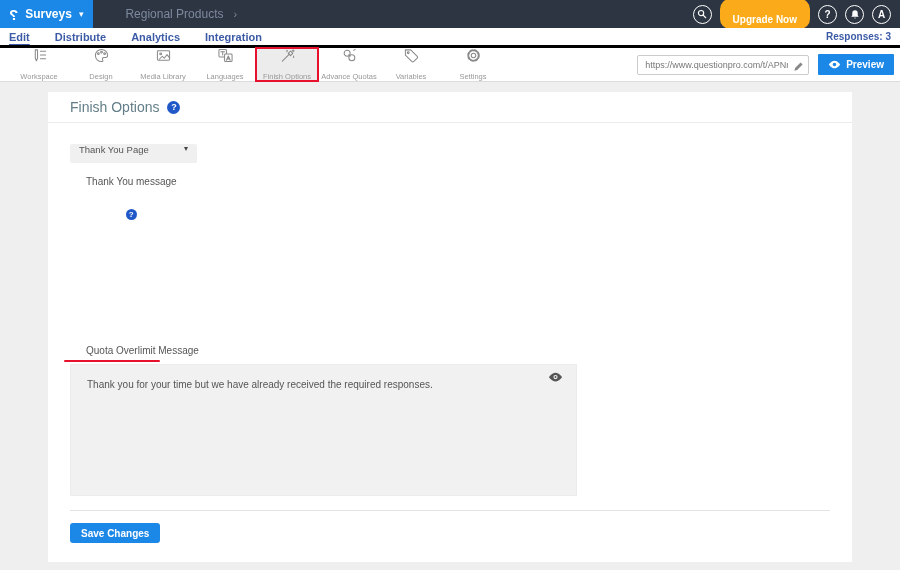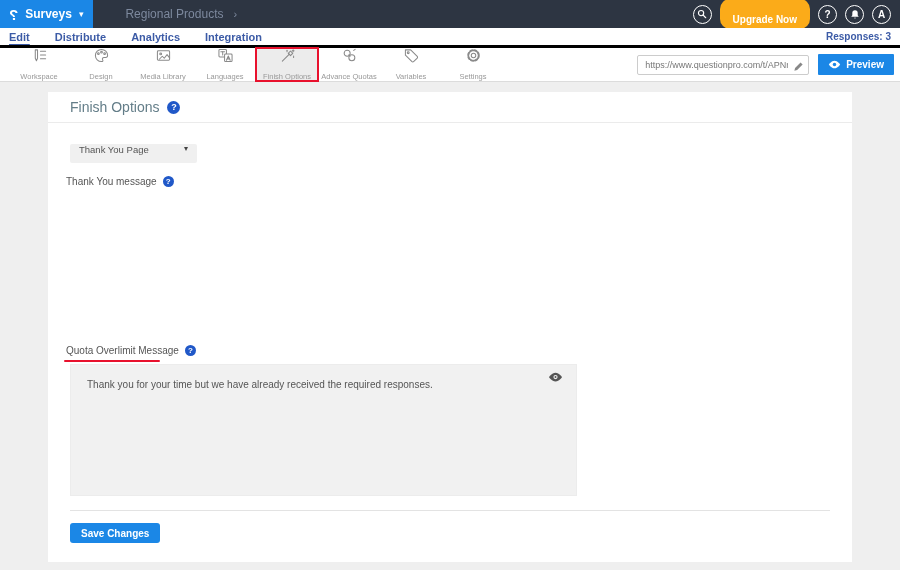--- a/index.html
+++ b/index.html
@@ -40,21 +40,21 @@
   
   .card { position:absolute; left:48px; top:92px; width:804px; height:470px; background:#fff; }
   .card-head { display:flex; align-items:center; gap:8px; padding:0 22px; height:31px; border-bottom:1px solid #ebebeb; }
   .card-title { font-size:14px; color:#637d88; }
   .help-icon { width:13px; height:13px; border-radius:50%; background:#2058c8; color:#fff; font-size:9px; font-weight:bold; display:inline-flex; align-items:center; justify-content:center; cursor:pointer; flex:0 0 auto; }
   .help-icon.sm { width:11px; height:11px; font-size:8px; }
 
   .dropdown { position:absolute; left:22px; top:52px; width:127px; height:19px; background:#f0f0f0; border-radius:2px; display:flex; justify-content:space-between; padding:0 9px; font-size:9.5px; color:#555; cursor:pointer; }
   .dd-caret { font-size:8px; color:#444; }
 
-  .field-label { position:absolute; left:18px; display:flex; align-items:center; gap:6px; font-size:10px; color:#555; }
+  .field-label { position:absolute; left:38px; display:flex; align-items:center; gap:22px; font-size:10px; color:#555;flex-direction:column; }
   .msg-box { position:absolute; left:22px; width:507px; background:#f1f1f1; border:1px solid #ececec; padding:14px 16px; font-size:10px; color:#555; cursor:text; }
   .eye-btn { position:absolute; top:7px; right:13px; cursor:pointer; line-height:0; }
 
   .divider { position:absolute; left:22px; right:22px; height:1px; background:#e3e3e3; }
   .save-btn { position:absolute; left:22px; top:431px; height:20px; background:#1b87e6; border:none; border-radius:3px; color:#fff; font-family:inherit; font-size:10px; font-weight:bold; padding:0 11px; cursor:pointer; }
 
   
   .ann-underline { position:absolute; left:16px; top:268px; width:96px; height:2px; background:#e8112d; border-radius:1px; }
 </style>
 </head>

